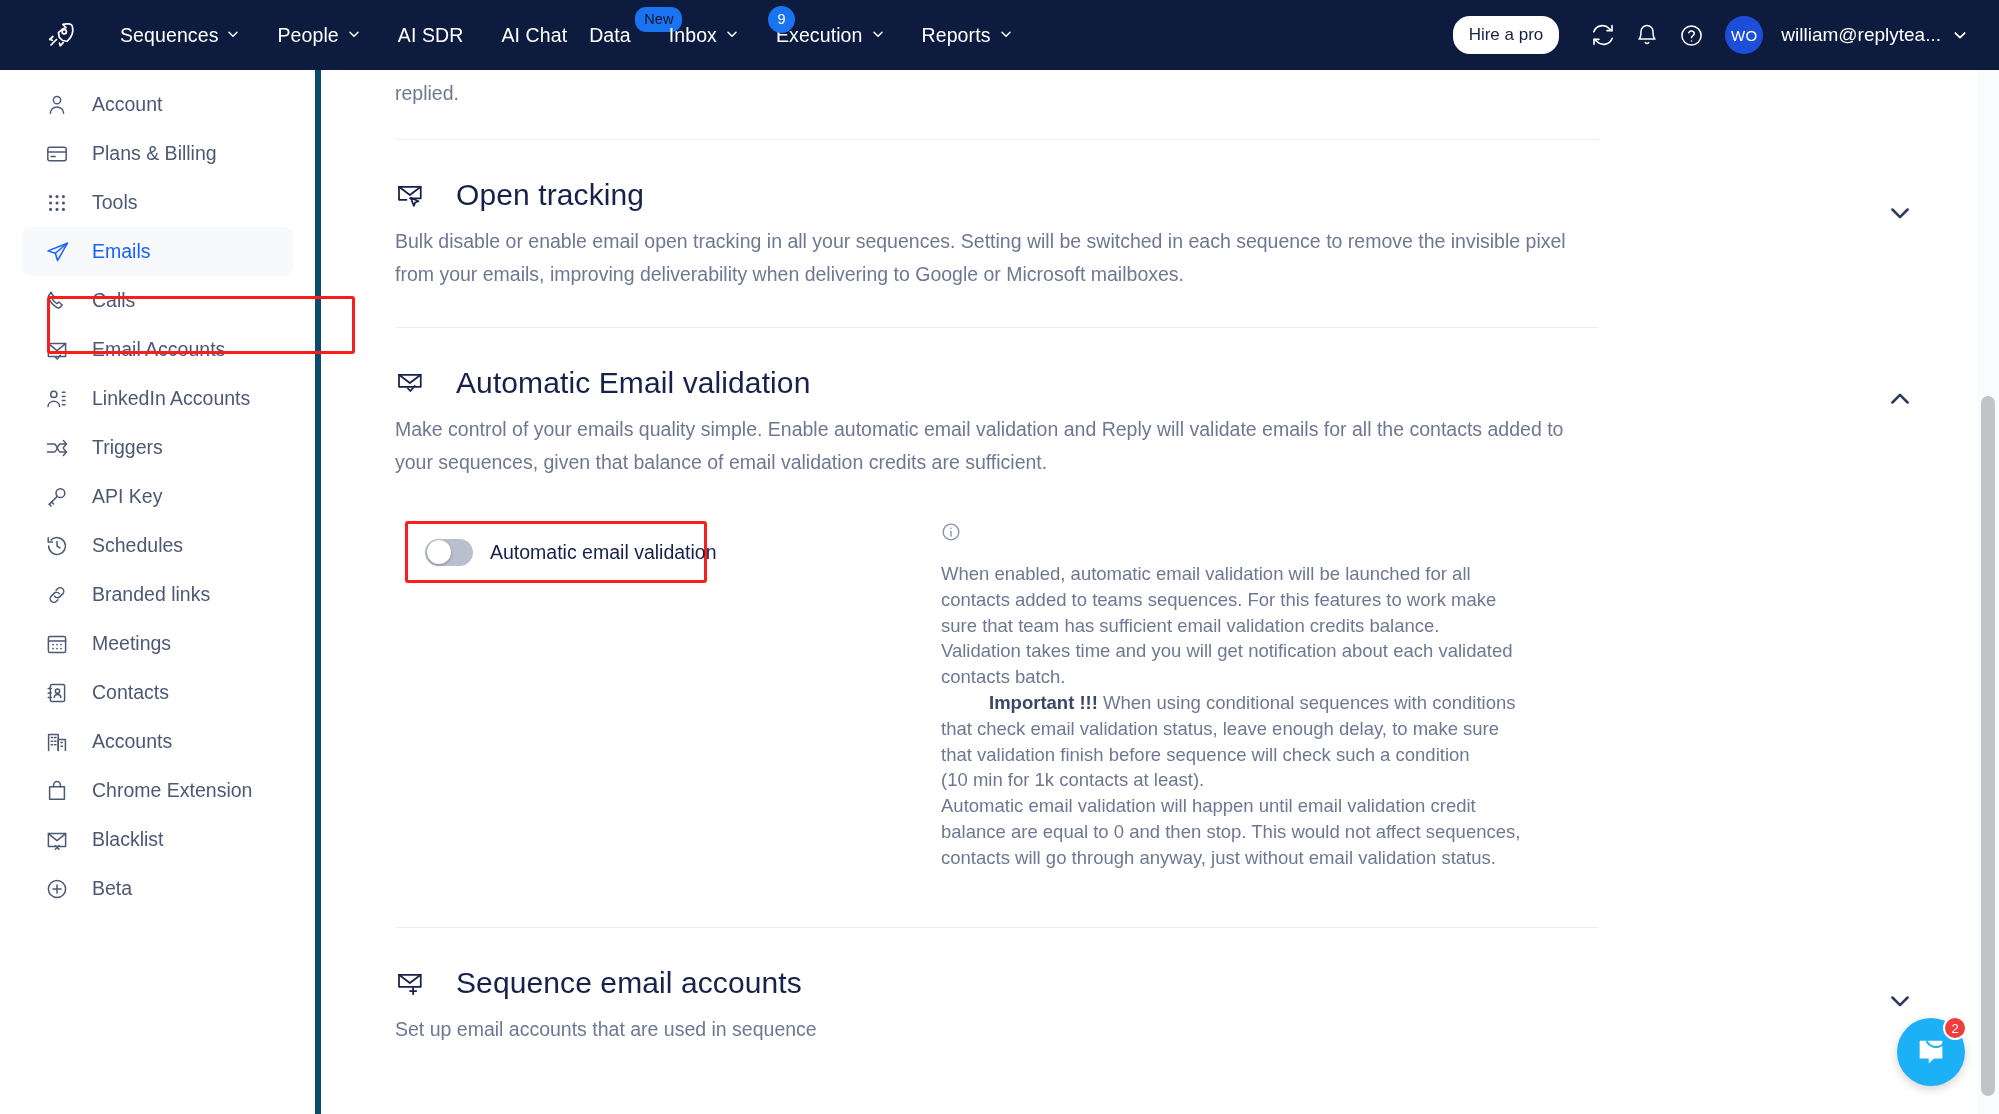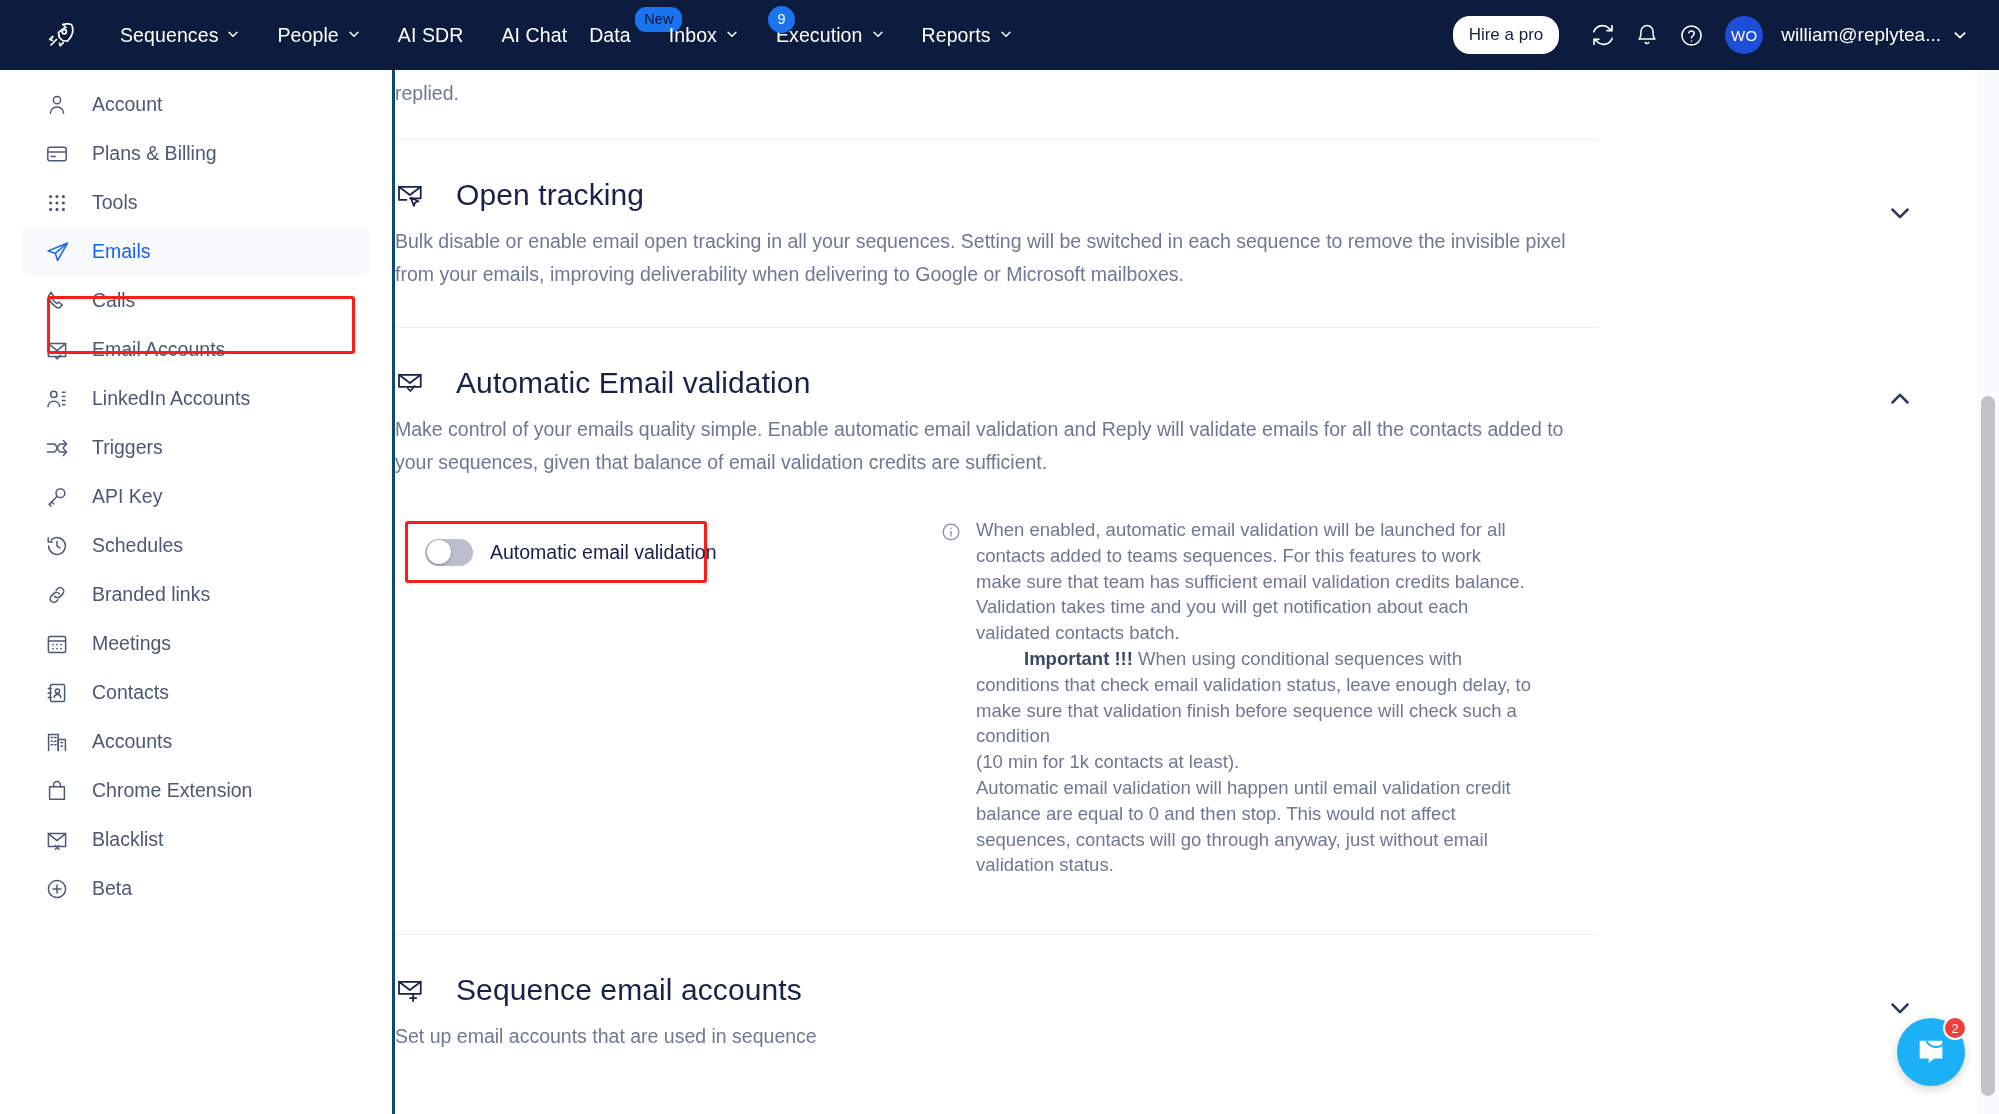--- a/index.html
+++ b/index.html
@@ -50,22 +50,22 @@
   .navicon{ width:44px; height:44px; display:flex; align-items:center; justify-content:center; cursor:pointer; }
   #avatar{
     width:38px; height:38px; border-radius:50%; background:#1d4ed8;
     color:#ffffff; font-size:15px; display:flex; align-items:center; justify-content:center;
     margin-left:12px; margin-right:18px; letter-spacing:.4px;
   }
   #useremail{ color:#ffffff; font-size:19px; margin-right:12px; cursor:pointer; white-space:nowrap;}
 
   
   #sidebar{
-    position:absolute; top:70px; left:0; width:395px; height:1044px;
-    background:#ffffff; border-right:3px solid #0c4a6e;
+    position:absolute; top:70px; left:0; width:321px; height:1044px;
+    background:#ffffff; border-right:6px solid #0c4a6e;
     padding-top:10px;
   }
   .side-item{
     display:flex; align-items:center; gap:22px;
     height:49px; margin:0 22px; padding-left:22px;
     border-radius:9px; cursor:pointer;
     color:#4c5874; font-size:19.5px;
   }
   .side-item .sicon{ width:26px; height:26px; display:flex; align-items:center; justify-content:center; flex:0 0 26px;}
   .side-item.active{ background:#f7f9fc; color:#1763f5; }
@@ -115,20 +115,21 @@
   .switch .knob{
     position:absolute; top:1.5px; left:1.5px;
     width:24px; height:24px; border-radius:50%; background:#ffffff;
     box-shadow:0 1px 3px rgba(0,0,0,.3);
   }
   .switch-label{ color:#17224a; font-size:19.5px; white-space:nowrap; }
 
   #infobox{
     display:flex; gap:15px; margin-left:234px; margin-top:-4px;
     max-width:590px;
+    flex-direction:column;
   }
   #info-icon{ flex:0 0 20px; margin-top:5px; }
   #info-text{ color:#6e7892; font-size:18.5px; line-height:25.8px; }
   #info-text .b{ color:#3b4765; font-weight:bold;margin-left:48px; }
   #info-text p{ margin:0; }
 
   
   #intercom{
     position:absolute; right:34px; bottom:28px;
     width:68px; height:68px; border-radius:50%;

